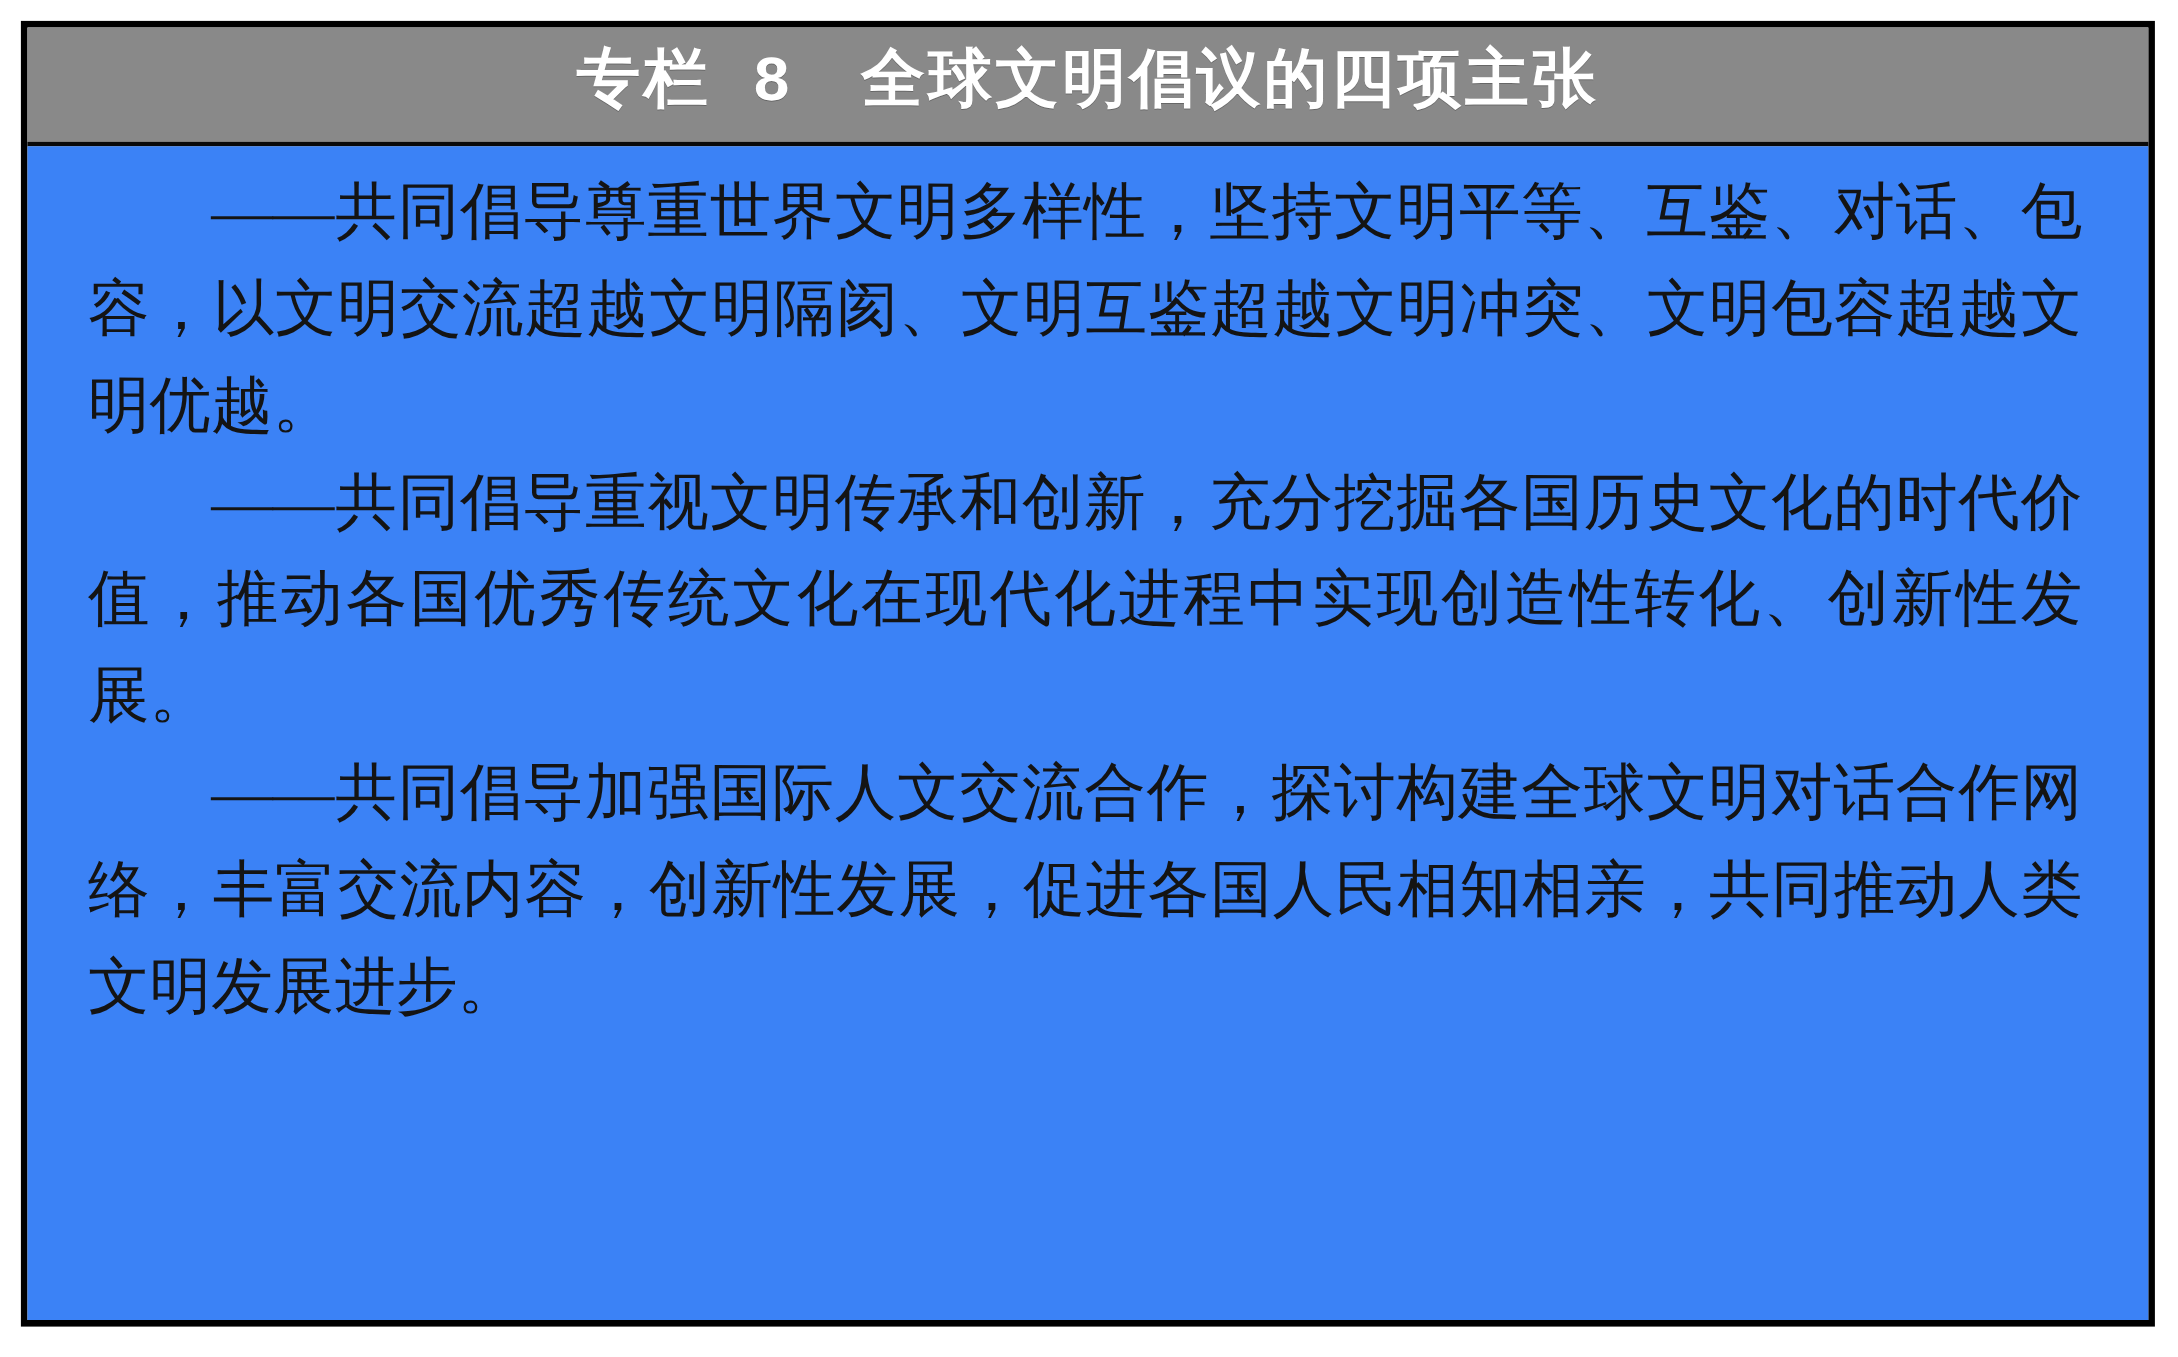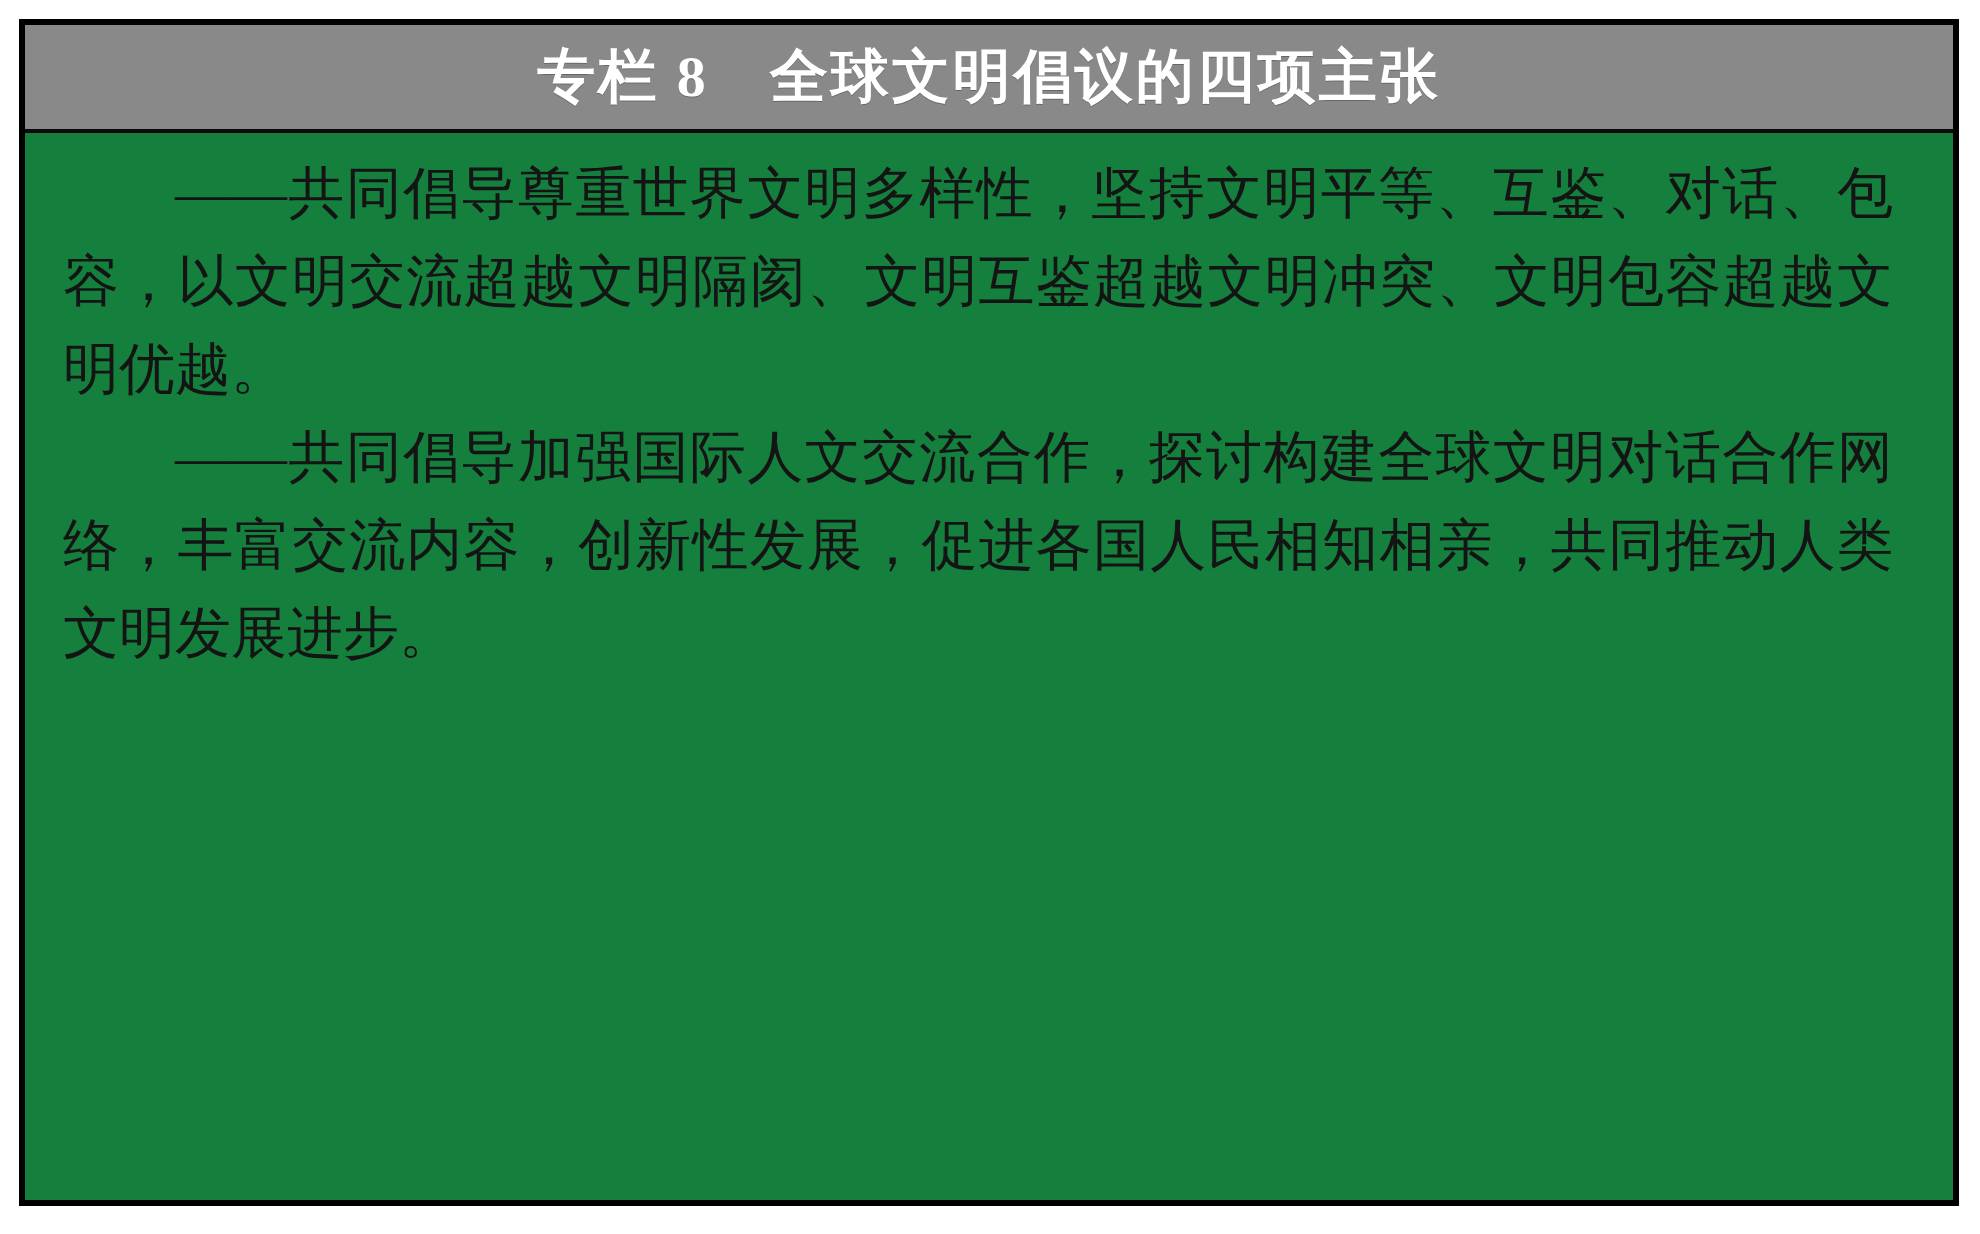--- a/index.html
+++ b/index.html
@@ -30,33 +30,33 @@
     flex: 0 0 108px;
     background: #898989;
     border-bottom: 4px solid #0a0a0a;
     display: flex;
     align-items: center;
     justify-content: center;
     box-sizing: border-box;
   }
   .panel-title {
     margin: 16px;
-    font-family: Liberation Serif, serif;
+    font-family: Liberation Mono, monospace;
     font-weight: bold;
     font-size: 58px;
     line-height: 1;
     color: #ffffff;
     letter-spacing: 3px;
     white-space: nowrap;
     text-shadow: 0 1px 0 rgba(0,0,0,0.25);
   }
   .panel-body {
     flex: 1 1 auto;
-    background: #15803d;
-    padding: 16px 60px 24px 38px;
+    background: #3b82f6;
+    padding: 16px 60px 24px 55px;
     box-sizing: border-box;
     overflow: hidden;
   }
   .para {
     margin: 0;
     text-indent: 2em;
     font-size: 56px;
     line-height: 88px;
     color: #141414;
     text-align: justify;
@@ -65,15 +65,16 @@
 </style>
 </head>
 <body>
 
 <div class="panel">
   <header class="panel-header">
     <h1 class="panel-title">专栏 8　全球文明倡议的四项主张</h1>
   </header>
   <div class="panel-body">
     <p class="para">——共同倡导尊重世界文明多样性，坚持文明平等、互鉴、对话、包容，以文明交流超越文明隔阂、文明互鉴超越文明冲突、文明包容超越文明优越。</p>
+    <p class="para">——共同倡导重视文明传承和创新，充分挖掘各国历史文化的时代价值，推动各国优秀传统文化在现代化进程中实现创造性转化、创新性发展。</p>
     <p class="para">——共同倡导加强国际人文交流合作，探讨构建全球文明对话合作网络，丰富交流内容，创新性发展，促进各国人民相知相亲，共同推动人类文明发展进步。</p>
   </div>
 </div>
 
 </body></html>

